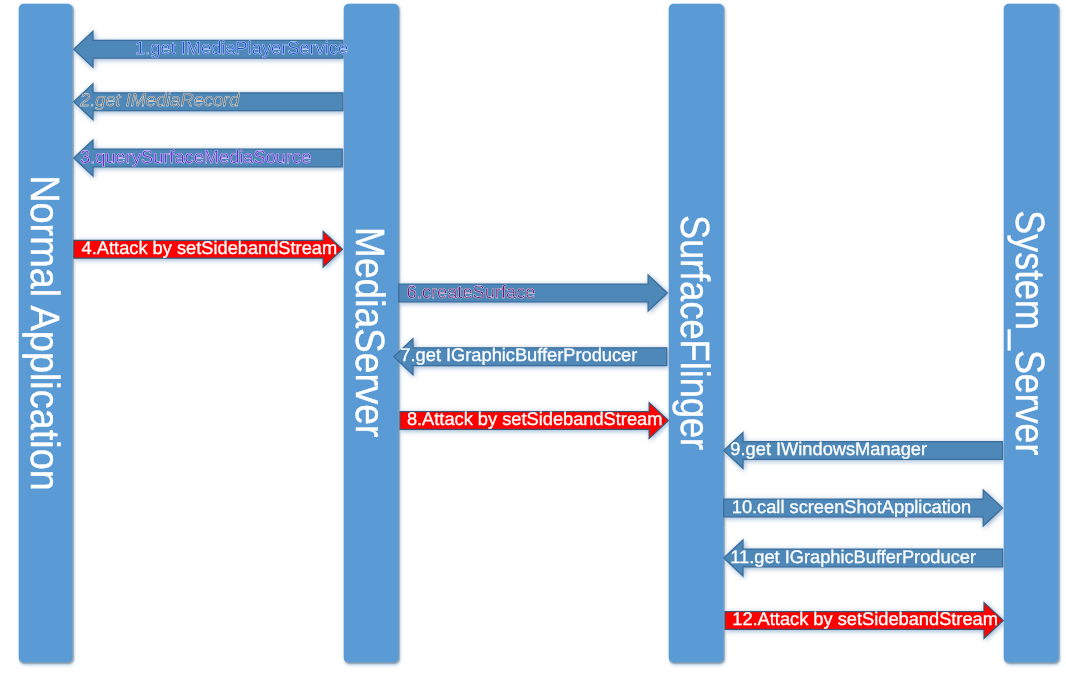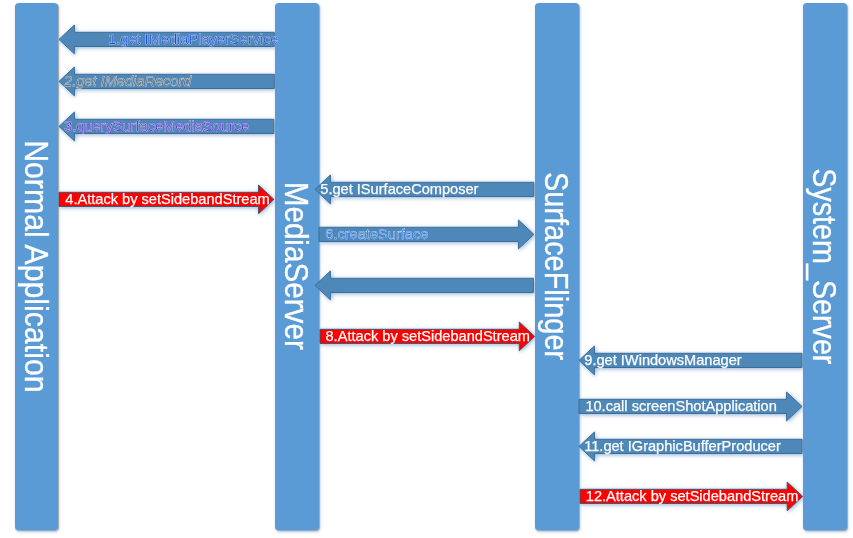--- a/index.html
+++ b/index.html
@@ -58,36 +58,31 @@
         <polygon points="0,14.4 15.4,0 15.4,7.300000000000001 214.79999999999998,7.300000000000001 214.79999999999998,21.5 15.4,21.5 15.4,28.8" fill="#4E88B8" stroke="#3C6E9B" stroke-width="1" stroke-linejoin="miter"></polygon>
       </svg>
     <span class="msg-label" style="color: #6d28d9; left: 5px; top: 7.1px;">3.querySurfaceMediaSource</span>
   </div>
   <div class="msg" style="left: 59.3px; top: 157.3px; width: 214.9px; height: 28.8px; margin-top: 28px;">
     <svg width="214.89999999999998" height="28.8" viewBox="0 0 214.89999999999998 28.8">
         <polygon points="214.89999999999998,14.4 199.49999999999997,0 199.49999999999997,7.300000000000001 0,7.300000000000001 0,21.5 199.49999999999997,21.5 199.49999999999997,28.8" fill="#FF0000" stroke="#39566F" stroke-width="0.9" stroke-linejoin="miter"></polygon>
       </svg>
     <span class="msg-label" style="color: rgb(255, 255, 255); left: 6px; top: 7.1px;">4.Attack by setSidebandStream</span>
   </div>
-  <div class="msg" style="left: 315.3px; top: 174.7px; width: 218.8px; height: 28.8px;">
-    <svg width="218.8" height="28.8" viewBox="0 0 218.8 28.8">
-        <polygon points="0,14.4 15.4,0 15.4,7.300000000000001 218.8,7.300000000000001 218.8,21.5 15.4,21.5 15.4,28.8" fill="#4E88B8" stroke="#3C6E9B" stroke-width="1" stroke-linejoin="miter"></polygon>
-      </svg>
-    <span class="msg-label" style="color: rgb(255, 255, 255); left: 5px; top: 7.1px;">5.get ISurfaceComposer</span>
-  </div>
   <div class="msg" style="left: 319.3px; top: 220.3px; width: 214.9px; height: 28.8px;">
     <svg width="214.90000000000003" height="28.8" viewBox="0 0 214.90000000000003 28.8">
         <polygon points="214.90000000000003,14.4 199.50000000000003,0 199.50000000000003,7.300000000000001 0,7.300000000000001 0,21.5 199.50000000000003,21.5 199.50000000000003,28.8" fill="#4E88B8" stroke="#3C6E9B" stroke-width="1" stroke-linejoin="miter"></polygon>
       </svg>
-    <span class="msg-label" style="color: #3b82f6; left: 6px; top: 7.1px;">6.createSurface</span>
+    <span class="msg-label" style="color: #701a75; left: 6px; top: 7.1px;">6.createSurface</span>
   </div>
   <div class="msg" style="left: 315.3px; top: 271.1px; width: 218.4px; height: 28.8px;">
     <svg width="218.40000000000003" height="28.8" viewBox="0 0 218.40000000000003 28.8">
         <polygon points="0,14.4 15.4,0 15.4,7.300000000000001 218.40000000000003,7.300000000000001 218.40000000000003,21.5 15.4,21.5 15.4,28.8" fill="#4E88B8" stroke="#3C6E9B" stroke-width="1" stroke-linejoin="miter"></polygon>
       </svg>
+    <span class="msg-label" style="color: rgb(255, 255, 255); left: 5px; top: 7.1px;">7.get IGraphicBufferProducer</span>
   </div>
   <div class="msg" style="left: 319.5px; top: 321.5px; width: 183px; height: 28.8px;">
     <svg width="214.70000000000005" height="28.8" viewBox="0 0 214.70000000000005 28.8">
         <polygon points="214.70000000000005,14.4 199.30000000000004,0 199.30000000000004,7.300000000000001 0,7.300000000000001 0,21.5 199.30000000000004,21.5 199.30000000000004,28.8" fill="#FF0000" stroke="#39566F" stroke-width="0.9" stroke-linejoin="miter"></polygon>
       </svg>
     <span class="msg-label" style="color: rgb(255, 255, 255); left: 6px; top: 7.1px;">8.Attack by setSidebandStream</span>
   </div>
   <div class="msg" style="left: 579.3px; top: 346.2px; width: 223px; height: 28.8px; padding-left: 20px;">
     <svg width="223" height="28.8" viewBox="0 0 223 28.8">
         <polygon points="0,14.4 15.4,0 15.4,7.300000000000001 223,7.300000000000001 223,21.5 15.4,21.5 15.4,28.8" fill="#4E88B8" stroke="#3C6E9B" stroke-width="1" stroke-linejoin="miter"></polygon>

